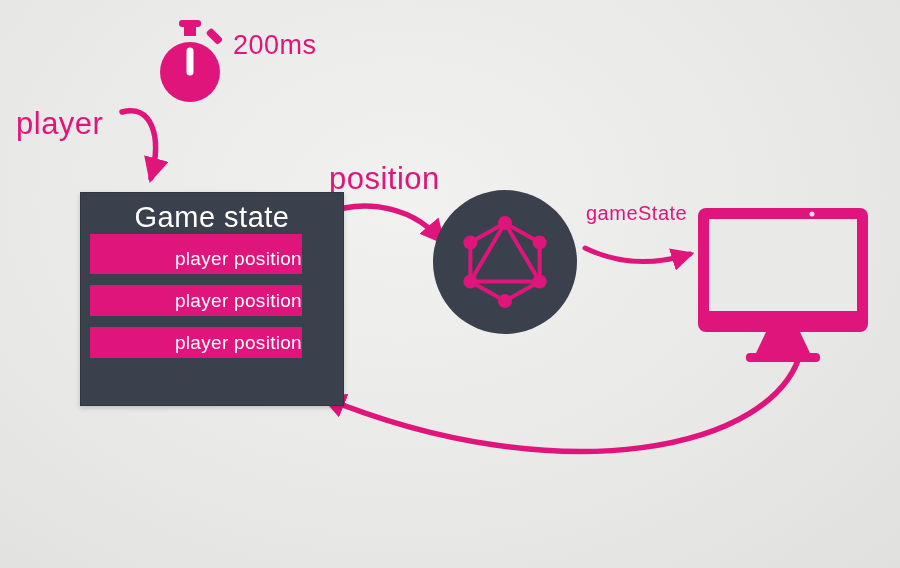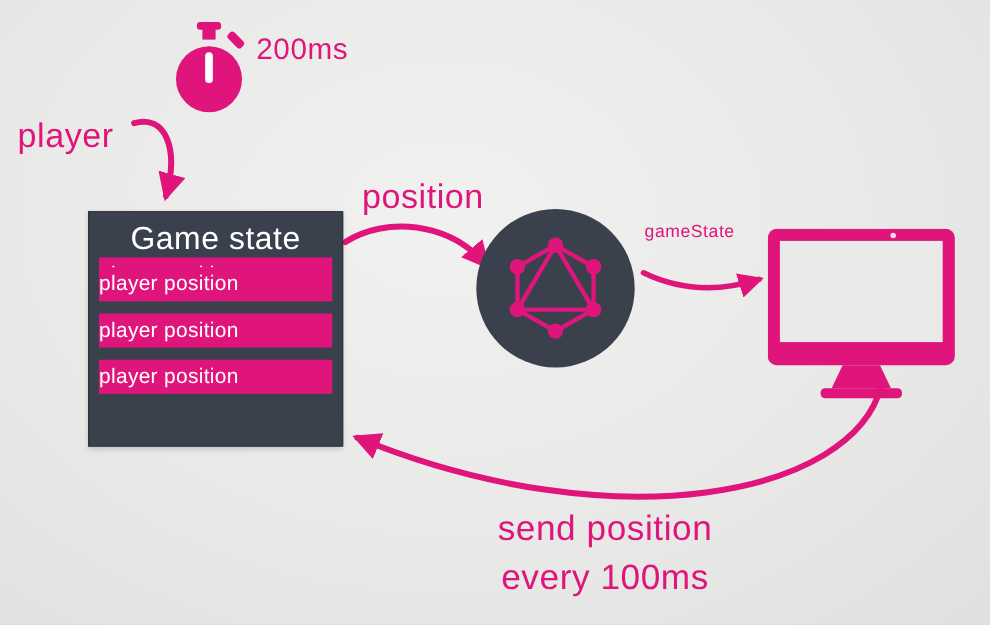--- a/index.html
+++ b/index.html
@@ -14,37 +14,37 @@
     position:absolute;
     color:#e0157c;
     font-weight:300;
     letter-spacing:.5px;
     white-space:nowrap;
     text-align:right;
   }
   #timer-label{left:233px;top:30px;font-size:27px;}
   #trigger-label{left:16px;top:106px;font-size:31px;}
   #publish-label{left:329px;top:161px;font-size:31px;}
-  #gamestate-label{left:586px;top:202px;font-size:16px;}
+  #gamestate-label{left:586px;top:202px;font-size:20px;}
   #send-label{left:380px;top:458px;width:340px;text-align:center;font-size:32px;line-height:44px;white-space:normal;}
 
   
   #game-state-box{
-    position:absolute;left:80px;top:192px;width:232px;height:214px;
+    position:absolute;left:80px;top:192px;width:264px;height:214px;
     background:#3b404d;border:1px solid #31353f;box-sizing:border-box;
     box-shadow:0 2px 5px rgba(0,0,0,.18);
   }
   #game-state-title{
     margin:0;padding-top:8px;text-align:center;
     color:#ffffff;font-size:29px;font-weight:300;letter-spacing:.5px;
   }
   .gs-row{
     position:absolute;left:9px;width:212px;height:31px;
     background:#e0157c;
-    display:flex;align-items:center;justify-content:flex-start;
+    display:flex;align-items:center;justify-content:flex-end;
     color:#ffffff;font-size:19px;font-weight:300;letter-spacing:.3px;
   }
   .gs-row:nth-of-type(2){top:50px;}
   .gs-row:nth-of-type(3){top:92px;}
   .gs-row:nth-of-type(4){top:134px;}
   .gs-row:nth-of-type(5){top:176px;}
 
   svg{position:absolute;display:block;}
   #arrow-layer{left:0;top:0;}
 </style>
@@ -70,24 +70,20 @@
     <rect x="32" y="6" width="12" height="10" fill="#e0157c"></rect>
     <rect x="54" y="12" width="17" height="8" rx="3" fill="#e0157c" transform="rotate(45 62 16)"></rect>
     <circle cx="38" cy="52" r="30" fill="#e0157c"></circle>
     <line x1="38" y1="52" x2="38" y2="31" stroke="#ffffff" stroke-width="7" stroke-linecap="round"></line>
   </svg>
 
   <div id="timer-label" class="lbl">200ms</div>
   <div id="trigger-label" class="lbl">player</div>
   <div id="publish-label" class="lbl">position</div>
   <div id="gamestate-label" class="lbl">gameState</div>
-  <div id="send-label" class="lbl">
-    <div>send position</div>
-    <div>every 100ms</div>
-  </div>
 
   <div id="game-state-box">
     <h2 id="game-state-title">Game state</h2>
     <div class="gs-row">
       <span>player position</span>
     </div>
     <div class="gs-row">
       <span>player position</span>
     </div>
     <div class="gs-row">

